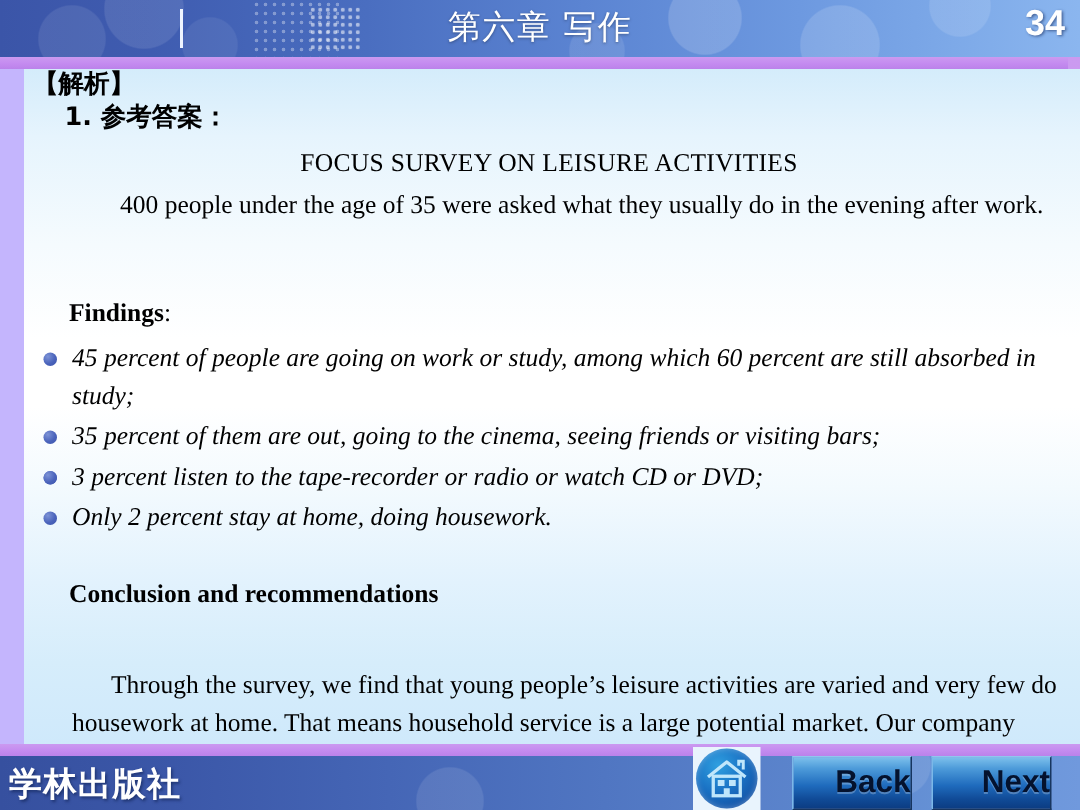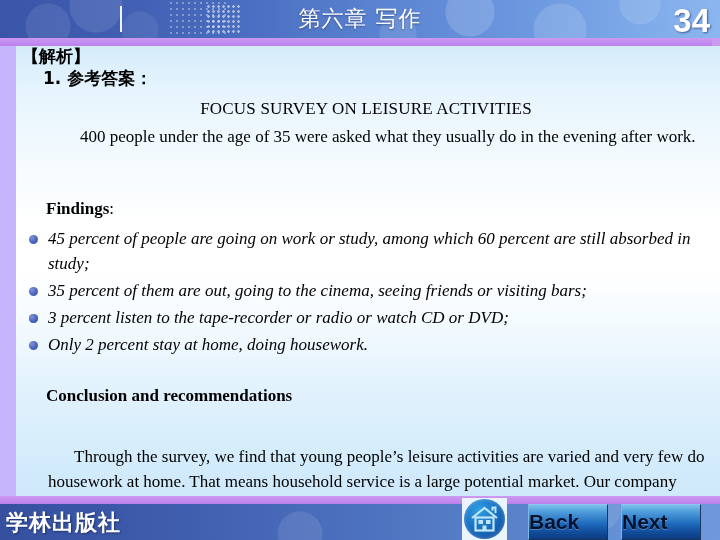--- a/index.html
+++ b/index.html
@@ -70,21 +70,21 @@
     font-family: "DejaVu Sans", sans-serif;
     font-size: 22px;
     letter-spacing: 1px;
     text-shadow: 0 1px 2px rgba(0,0,0,.35);
   }
   #page-number {
     position: absolute;
     right: 10px; top: 2px;
     color: #ffffff;
     font-family: "Liberation Sans", sans-serif;
-    font-size: 33px;
+    font-size: 24px;
     font-weight: bold;
     text-shadow: 1px 1px 2px rgba(20,40,90,.6);
   }
 
   
   .violet-rule {
     position: absolute;
     left: 0;
     width: 720px;
     height: 8px;
@@ -242,21 +242,21 @@
     height: 34px;
     border: 1px solid #17355f;
     border-top-color: #8fc6ef;
     border-left-color: #7bb8e8;
     background: linear-gradient(180deg, #7cc0ec 0%, #4c9ad9 22%, #1f6bbd 55%, #104a96 82%, #0c3c82 100%);
     color: #04122e;
     font-family: "Liberation Sans", sans-serif;
     font-size: 21px;
     font-weight: bold;
     line-height: 34px;
-    text-align: left;
+    text-align: right;
     cursor: pointer;
     text-shadow: 0 1px 0 rgba(255,255,255,.25);
   }
   #back-button { left: 528px; width: 78px; }
   #next-button { left: 621px; width: 78px; }
 </style>
 </head>
 <body>
 
 <div id="slide">

